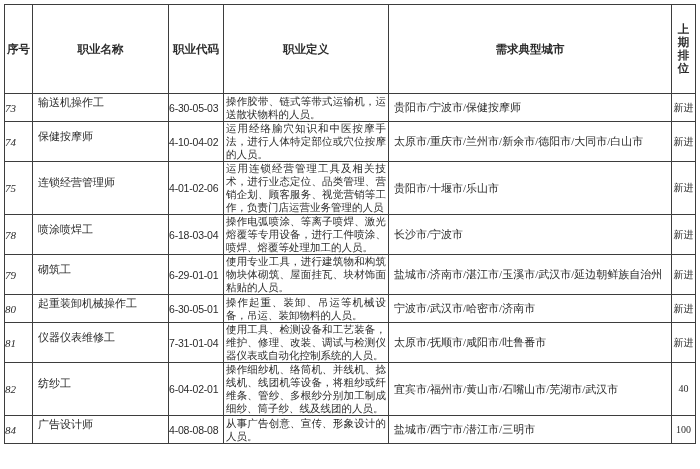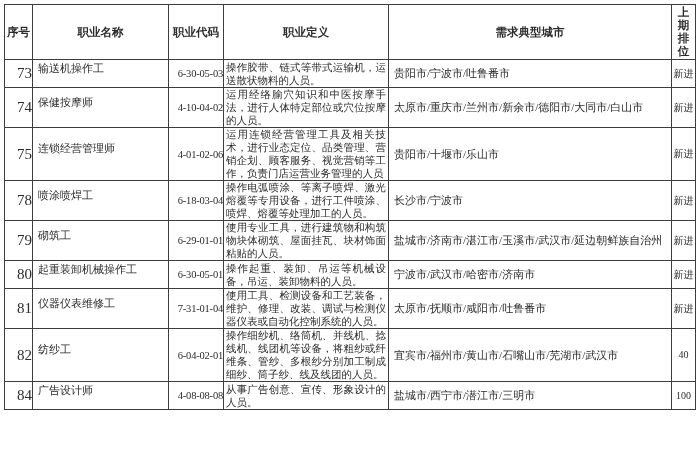--- a/index.html
+++ b/index.html
@@ -34,40 +34,41 @@
     overflow: hidden;
   }
   table.occ-table {
     border: 1.5px solid #333333;
   }
   th.hdr {
     font-size: 11.5px;
     font-weight: bold;
     text-align: center;
     line-height: 13px;
-    padding: 1px 1px;
+    padding: 18px 1px;
     height: 26px;
   }
   td.c-no {
-    text-align: right;
-    font-size: 15px;
+    text-align: left;
+    font-size: 11px;
     padding: 0;
+    font-style: italic;
   }
   td.c-name {
     text-align: left;
     font-size: 11px;
     padding: 0 2px 11px 5px;
     line-height: 13px;
   }
   td.c-code {
-    text-align: right;
+    text-align: left;
     font-size: 10.5px;
     padding: 0;
     letter-spacing: -0.2px;
-    font-family: Liberation Serif, serif;
+    font-family: Liberation Sans, sans-serif;
   }
   td.c-def {
     text-align: justify;
     font-size: 10.5px;
     line-height: 13px;
     padding: 0 2px;
     margin-top: 24px;
   }
   td.c-city {
     text-align: left;
@@ -107,21 +108,21 @@
         <th class="hdr">需求典型城市</th>
         <th class="hdr">上期排位</th>
       </tr>
     </thead>
     <tbody>
       <tr class="h2">
         <td class="c-no">73</td>
         <td class="c-name">输送机操作工</td>
         <td class="c-code">6-30-05-03</td>
         <td class="c-def">操作胶带、链式等带式运输机，运送散状物料的人员。</td>
-        <td class="c-city">贵阳市/宁波市/吐鲁番市</td>
+        <td class="c-city">贵阳市/宁波市/保健按摩师</td>
         <td class="c-rank">新进</td>
       </tr>
       <tr class="h3">
         <td class="c-no">74</td>
         <td class="c-name">保健按摩师</td>
         <td class="c-code">4-10-04-02</td>
         <td class="c-def">运用经络腧穴知识和中医按摩手法，进行人体特定部位或穴位按摩的人员。</td>
         <td class="c-city">太原市/重庆市/兰州市/新余市/德阳市/大同市/白山市</td>
         <td class="c-rank">新进</td>
       </tr>

